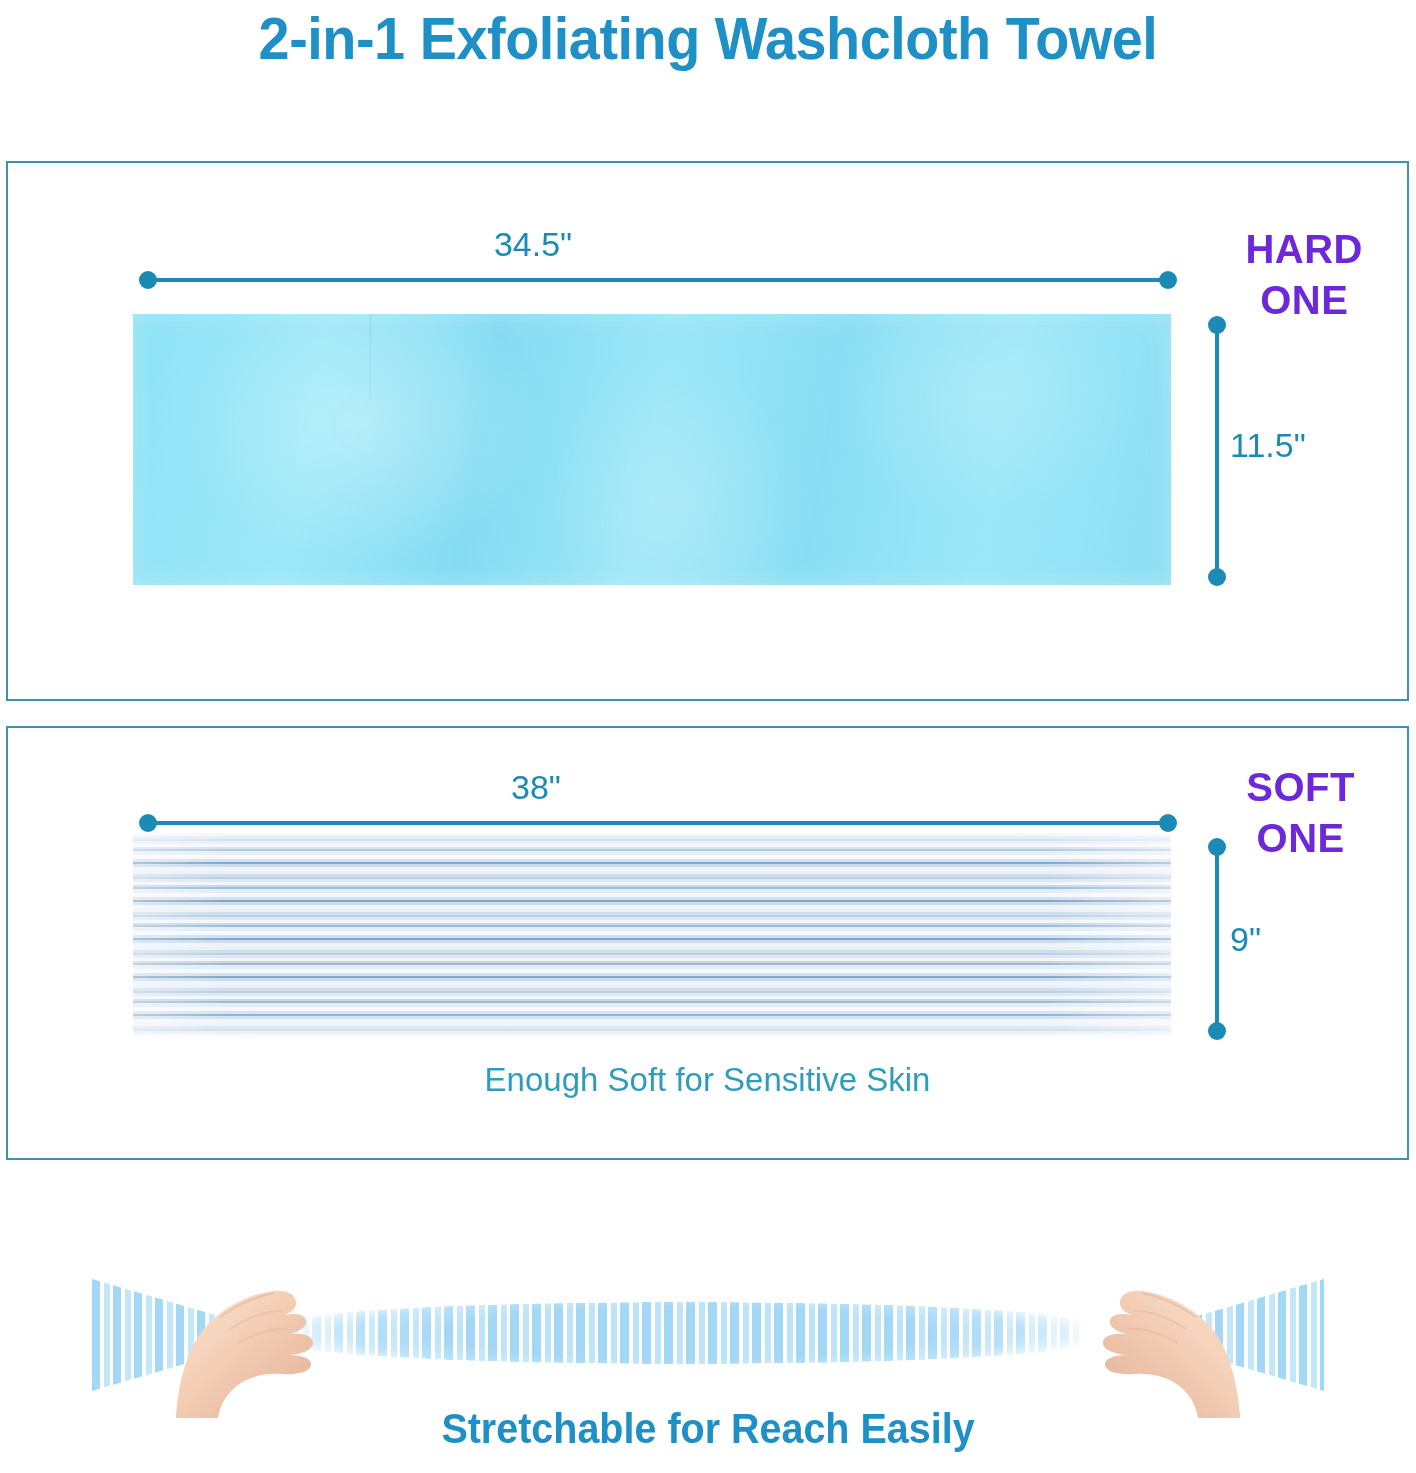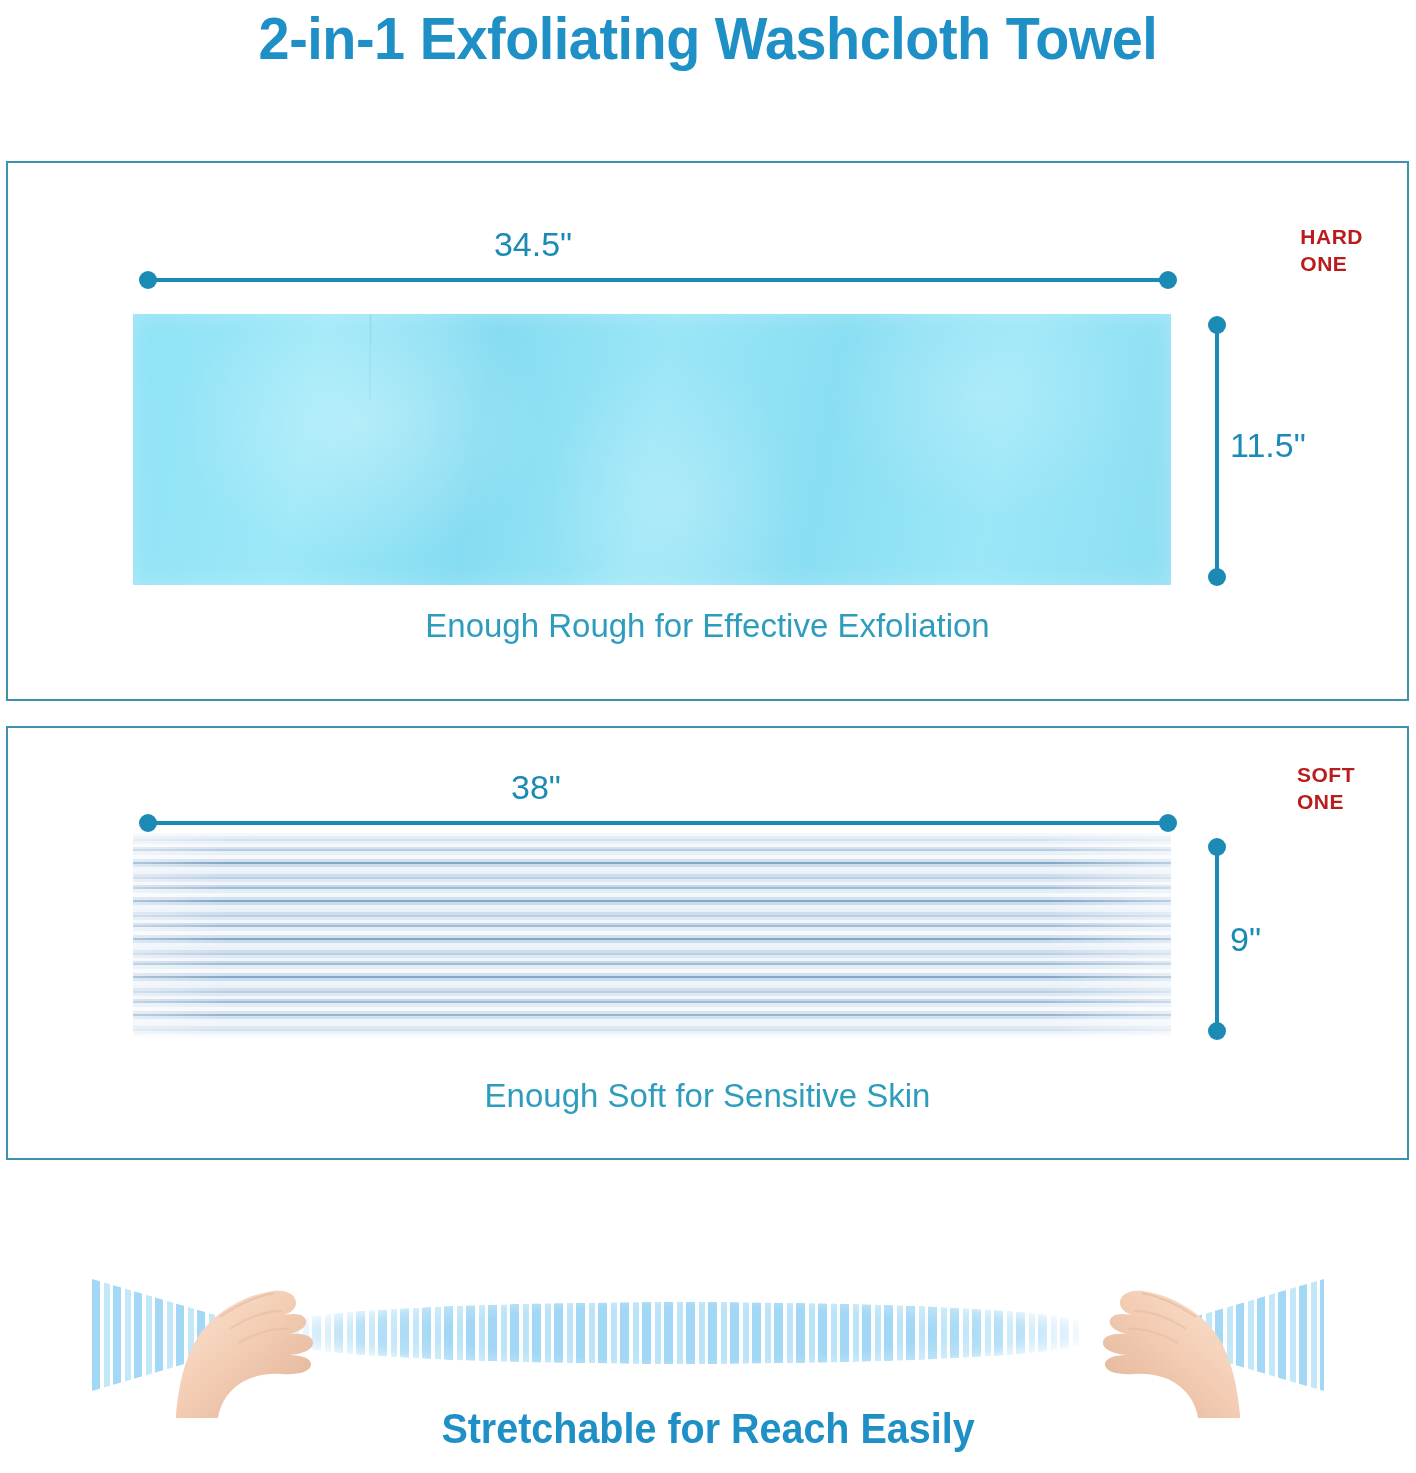--- a/index.html
+++ b/index.html
@@ -41,25 +41,25 @@
     position: absolute;
     border: 2px solid #3d93ae;
     background: #ffffff;
   }
   .panel-hard { left: 6px;  top: 161px; width: 1403px; height: 540px; }
   .panel-soft { left: 6px;  top: 726px; width: 1403px; height: 434px; }
 
   
   .side-label {
     position: absolute;
-    text-align: left;
-    font-size: 21px;
+    text-align: center;
+    font-size: 40px;
     font-weight: bold;
     line-height: 1.28;
-    color: #b91c1c;
+    color: #6d28d9;
     letter-spacing: 0.5px;
   }
   .side-label-hard { right: 44px; top: 61px; }
   .side-label-soft { right: 52px; top: 34px; }
 
   
   .dim-h {
     position: absolute;
     height: 18px;
   }
@@ -282,21 +282,20 @@
       <span class="dot right"></span>
     </div>
 
     <div class="dim-v" style="left:1200px; top:153px; height:270px;">
       <span class="dot top"></span>
       <span class="bar"></span>
       <span class="dot bottom"></span>
     </div>
     <div class="dim-v-label" style="left:1222px; top:263px;">11.5"</div>
 
-    <div class="caption" style="top:444px;">Enough Rough for Effective Exfoliation</div>
   </div>
 
   <div class="towel-hard"></div>
 
   <div class="panel panel-soft">
 
     <div class="side-label side-label-soft">
       <div>SOFT</div>
       <div>ONE</div>
     </div>
@@ -308,21 +307,21 @@
       <span class="dot right"></span>
     </div>
 
     <div class="dim-v" style="left:1200px; top:110px; height:202px;">
       <span class="dot top"></span>
       <span class="bar"></span>
       <span class="dot bottom"></span>
     </div>
     <div class="dim-v-label" style="left:1222px; top:192px;">9"</div>
 
-    <div class="caption" style="top:349px;text-align:center;">Enough Soft for Sensitive Skin</div>
+    <div class="caption" style="top:333px;text-align:center;">Enough Soft for Sensitive Skin</div>
   </div>
 
   <div class="towel-soft"></div>
 
   <div class="stretch-scene">
 
     <div class="fabric-end left"></div>
     <div class="fabric-mid"></div>
     <div class="fabric-end right"></div>
 

